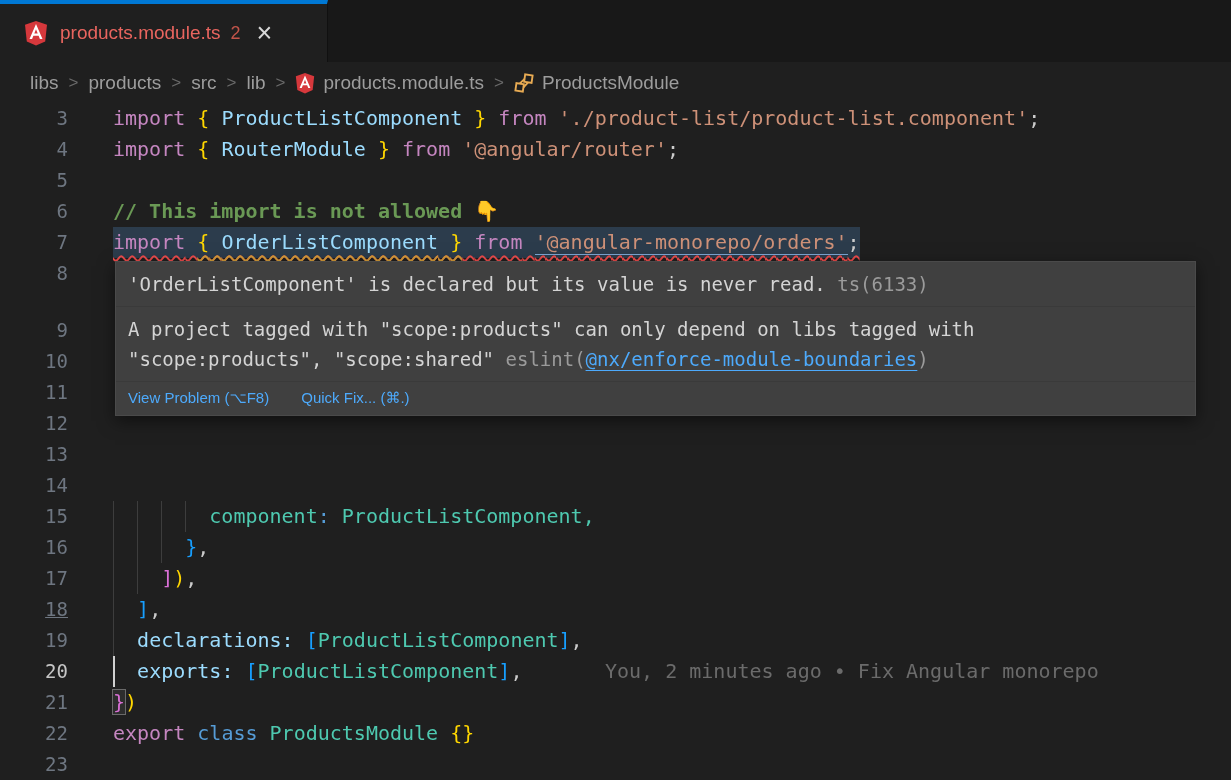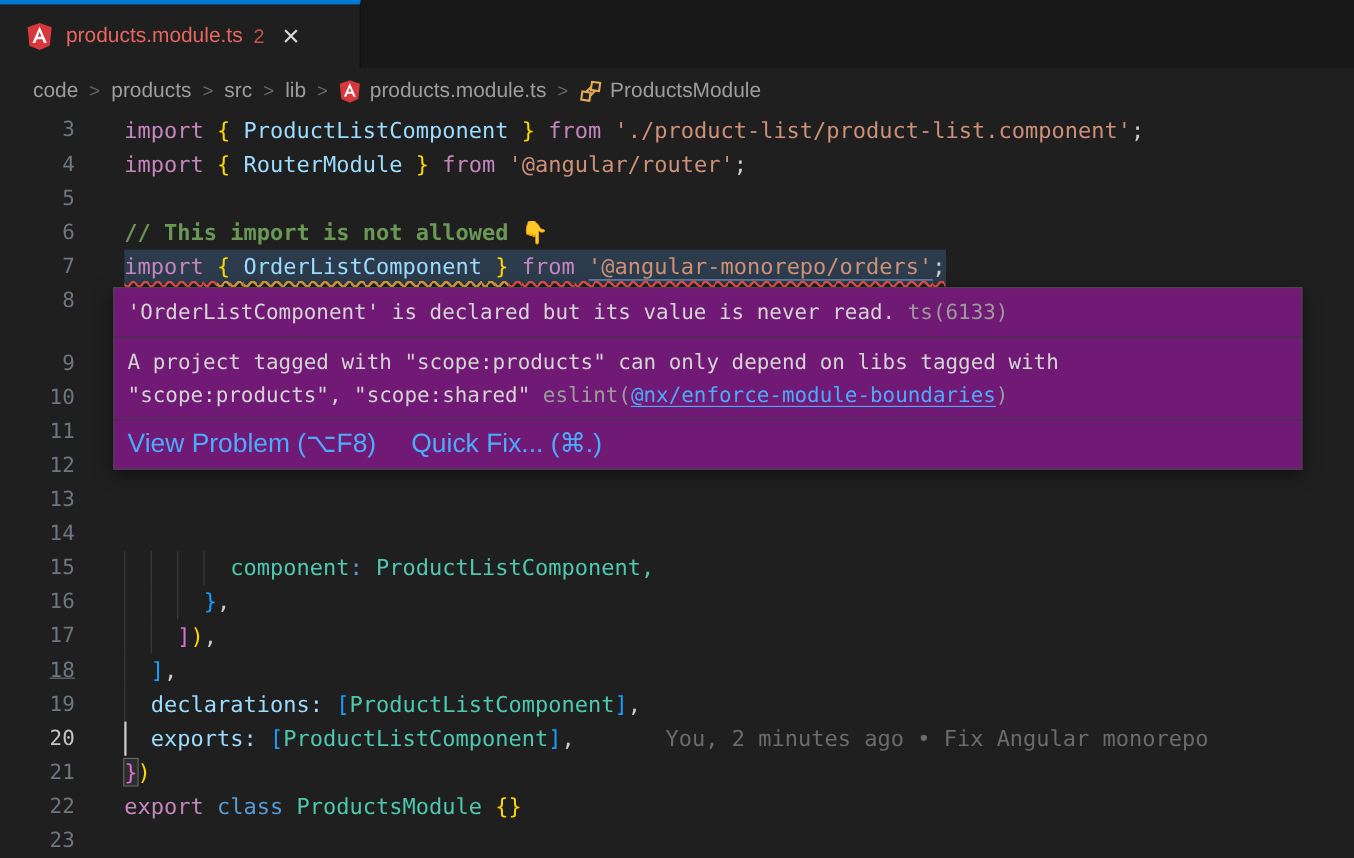--- a/index.html
+++ b/index.html
@@ -45,31 +45,31 @@
   .kw  { color:#C586C0; } .kwb { color:#569CD6; } .id  { color:#9CDCFE; }
   .cls { color:#4EC9B0; } .str { color:#CE9178; } .cmt { color:#6A9955;font-weight:bold; }
   .pun { color:#cccccc; } .b1 { color:#FFD700; } .b2 { color:#DA70D6; } .b3 { color:#179FFF; }
   .emoji { color:#e2c04a; }
   .strU { border-bottom:1px solid #7da7d4; }
   .match { outline:1px solid #6a6a6a; background:rgba(110,110,110,0.18); }
 
   .blame { position:absolute; height:31px; color:#6b6b6b; font:20px/31px "DejaVu Sans Mono",monospace; }
 
   
-  .hover { position:absolute; left:103px; top:261px; width:1081px; background:#701a75;
+  .hover { position:absolute; left:115px; top:261px; width:1081px; background:#404040;
            border:1px solid #4a4a4a; box-shadow:0 5px 16px rgba(0,0,0,0.5); z-index:5; }
   .hover-section { padding:7px 12px; border-bottom:1px solid #3a3a3a;
                    font:19px/30px "DejaVu Sans Mono",monospace; color:#d4d4d4; }
   .hover-section.code { padding:9px 12px; }
   .hover-line { white-space:pre-wrap; }
   .hmsg { color:#d4d4d4; } .hsrc { color:#9b9b9b; }
   .hlink { color:#4daafc; text-decoration:underline; text-underline-offset:4px; cursor:pointer; }
   .hkw { color:#569CD6; } .hstr { color:#CE9178; }
   .hover-actions { padding:7px 12px 8px; display:flex; gap:32px;
-                   font-size:24px; color:#4daafc; }
+                   font-size:15px; color:#4daafc; }
   .hover-actions span { cursor:pointer; }
 </style>
 </head>
 <body>
 
 <div class="screen">
 
   <div class="tabbar">
     <div class="tab">
       <svg class="tab-icon" viewBox="0 0 24 26">
@@ -77,21 +77,21 @@
         <path d="M12 4 L18.5 19 H15.9 L14.6 15.7 H9.4 L8.1 19 H5.5 Z M13.7 13.5 L12 9.2 L10.3 13.5 Z" fill="#ffffff"></path>
       </svg>
       <span class="tab-title">products.module.ts</span>
       <span class="tab-count">2</span>
       <span class="tab-close">×</span>
     </div>
   </div>
 
   <div class="breadcrumbs">
       <span class="crumb">
-        <span>code</span>
+        <span>libs</span>
       </span>
       <span class="crumb-sep">&gt;</span>
       <span class="crumb">
         <span>products</span>
       </span>
       <span class="crumb-sep">&gt;</span>
       <span class="crumb">
         <span>src</span>
       </span>
       <span class="crumb-sep">&gt;</span>

